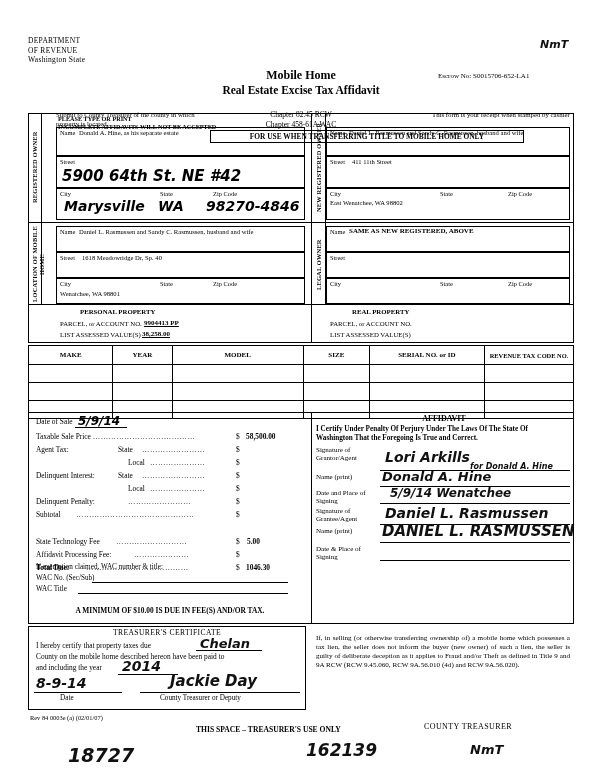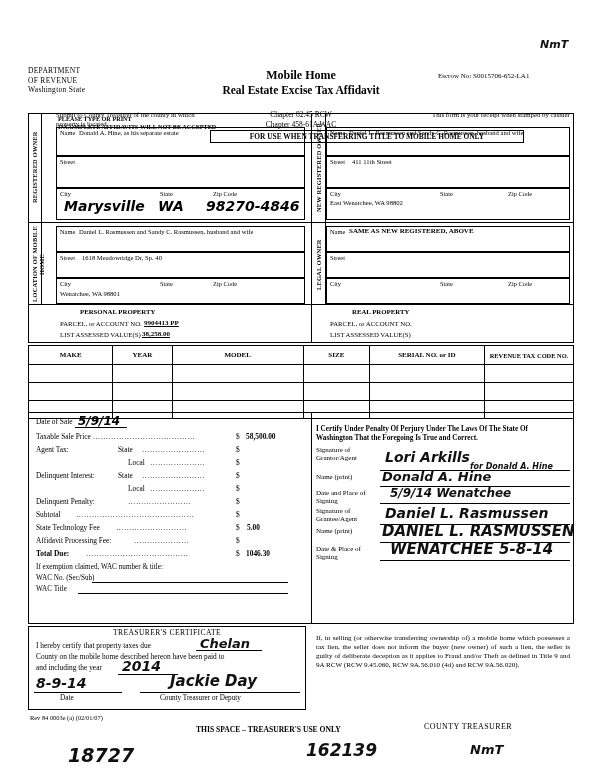--- a/index.html
+++ b/index.html
@@ -1,19 +1,19 @@
 <!DOCTYPE html>
 <html><head>
 <meta charset="utf-8">
 <style>
   html,body{margin:0;padding:0;background:#fff;}
   body{width:600px;height:773px;font-family:"Liberation Serif",serif;color:#000;position:relative;overflow:hidden;}
   .page{position:absolute;left:0;top:0;width:600px;height:773px;}
   .hand{font-family:"DejaVu Sans",sans-serif;font-style:italic;font-weight:bold;color:#111;}
-  .dept{position:absolute;left:28px;top:36px;font-size:7.5px;line-height:9.5px;letter-spacing:.3px;margin-top:30px;}
+  .dept{position:absolute;left:28px;top:36px;font-size:7.5px;line-height:9.5px;letter-spacing:.3px;}
   .title1{position:absolute;left:0;top:34px;width:546px;text-align:center;font-size:12px;font-weight:bold;}
   .title2{position:absolute;left:0;top:50px;width:546px;text-align:center;font-size:11.5px;font-weight:bold;}
   .escrow{position:absolute;left:410px;top:38px;font-size:7px;}
   .submit{position:absolute;left:28px;top:76px;font-size:6.8px;line-height:9px;width:160px;}
   .chap{position:absolute;left:0;top:76px;width:546px;text-align:center;font-size:7.5px;line-height:10px;}
   .receipt{position:absolute;left:404px;top:76px;font-size:6.8px;line-height:9px;width:150px;}
   .banner{position:absolute;left:182px;top:96px;width:312px;height:11px;border:1px solid #000;text-align:center;font-size:7.4px;font-weight:bold;line-height:11px;}
   
   .box{position:absolute;border:1px solid #000;box-sizing:border-box;}
   .vlabel{position:absolute;writing-mode:vertical-rl;transform:rotate(180deg);font-size:6.4px;font-weight:bold;text-align:center;letter-spacing:.2px;}
@@ -73,20 +73,21 @@
   <div style="position:absolute;left:312px;top:223px;width:14px;height:82px;border-right:1px solid #000;box-sizing:border-box;">
     <div class="vlabel" style="left:3px;top:6px;height:72px;">LEGAL OWNER</div>
   </div>
 
   <div class="box" style="left:56px;top:127px;width:249px;height:29px;"></div>
   <div class="cellnote" style="left:60px;top:129px;">Name</div>
   <div style="position:absolute;left:79px;top:129px;font-size:6.6px;">Donald A. Hine, as his separate estate</div>
 
   <div class="box" style="left:56px;top:156px;width:249px;height:32px;"></div>
   <div class="cellnote" style="left:60px;top:158px;">Street</div>
+  <div class="hw" style="left:62px;top:167px;font-size:15px;">5900  64th  St. NE  #42</div>
 
   <div class="box" style="left:56px;top:188px;width:249px;height:32px;"></div>
   <div class="cellnote" style="left:60px;top:190px;">City</div>
   <div class="cellnote" style="left:160px;top:190px;">State</div>
   <div class="cellnote" style="left:213px;top:190px;">Zip Code</div>
   <div class="hw" style="left:64px;top:198px;font-size:14px;">Marysville</div>
   <div class="hw" style="left:158px;top:198px;font-size:14px;">WA</div>
   <div class="hw" style="left:206px;top:198px;font-size:14px;">98270-4846</div>
 
   <div class="box" style="left:326px;top:127px;width:244px;height:29px;"></div>
@@ -226,21 +227,21 @@
       <span class="dots" style="position:absolute;left:92px;">……………………</span>
       <span style="position:absolute;left:200px;">$</span>
       <span style="position:absolute;left:210px;"></span>
     </div>
     <div style="position:relative;height:13px;">
       <span>Subtotal</span>
       <span class="dots" style="position:absolute;left:40px;">………………………………………</span>
       <span style="position:absolute;left:200px;">$</span>
       <span style="position:absolute;left:210px;"></span>
     </div>
-    <div style="position:relative;height:13px;">
+    <div style="position:relative;height:13px;margin-top:14px;">
       <span>State Technology Fee</span>
       <span class="dots" style="position:absolute;left:80px;">………………………</span>
       <span style="position:absolute;left:200px;">$</span>
       <span style="position:absolute;left:211px;font-weight:bold;">5.00</span>
     </div>
     <div style="position:relative;height:13px;">
       <span>Affidavit Processing Fee:</span>
       <span class="dots" style="position:absolute;left:98px;">…………………</span>
       <span style="position:absolute;left:200px;">$</span>
       <span style="position:absolute;left:210px;"></span>
@@ -251,21 +252,23 @@
       <span style="position:absolute;left:200px;">$</span>
       <span style="position:absolute;left:210px;font-weight:bold;">1046.30</span>
     </div>
   </div>
 
   <div style="position:absolute;left:36px;top:563px;font-size:7.2px;">If exemption claimed, WAC number &amp; title:</div>
   <div style="position:absolute;left:36px;top:574px;font-size:7.2px;">WAC No. (Sec/Sub)</div>
   <div style="position:absolute;left:92px;top:582px;width:196px;height:1px;background:#000;"></div>
   <div style="position:absolute;left:36px;top:585px;font-size:7.2px;">WAC Title</div>
   <div style="position:absolute;left:78px;top:593px;width:210px;height:1px;background:#000;"></div>
-
+  <div style="position:absolute;left:36px;top:606px;width:268px;text-align:center;font-size:7.4px;font-weight:bold;">A MINIMUM OF $10.00 IS DUE IN FEE(S) AND/OR TAX.</div>
+
+  <div style="position:absolute;left:318px;top:414px;width:252px;text-align:center;font-size:8px;font-weight:bold;">AFFIDAVIT</div>
   <div style="position:absolute;left:316px;top:425px;font-size:7.2px;font-weight:bold;">I Certify Under Penalty Of Perjury Under The Laws Of The State Of</div>
   <div style="position:absolute;left:316px;top:434px;font-size:7.2px;font-weight:bold;">Washington  That the Foregoing Is True and Correct.</div>
 
   <div style="position:absolute;left:316px;top:446px;font-size:7px;">
     <div style="width:52px;line-height:8px;">Signature of Grantor/Agent</div>
   </div>
   <div class="hand" style="position:absolute;left:385px;top:449px;font-size:14px;">Lori Arkills</div>
   <div class="hand" style="position:absolute;left:470px;top:462px;font-size:8px;">for Donald A. Hine</div>
   <div style="position:absolute;left:380px;top:470px;width:190px;height:1px;background:#000;"></div>
 
@@ -281,21 +284,20 @@
     <span>Signature of Grantee/Agent</span>
   </div>
   <div class="hand" style="position:absolute;left:385px;top:505px;font-size:14px;">Daniel L. Rasmussen</div>
   <div style="position:absolute;left:380px;top:524px;width:190px;height:1px;background:#000;"></div>
 
   <div style="position:absolute;left:316px;top:527px;font-size:7px;">Name (print)</div>
   <div class="hand" style="position:absolute;left:382px;top:522px;font-size:15px;">DANIEL L. RASMUSSEN</div>
   <div style="position:absolute;left:380px;top:542px;width:190px;height:1px;background:#000;"></div>
 
   <div style="position:absolute;left:316px;top:545px;font-size:7px;width:66px;line-height:8px;">Date &amp; Place of Signing</div>
-  <div class="hand" style="position:absolute;left:390px;top:540px;font-size:15px;">WENATCHEE 5-8-14</div>
   <div style="position:absolute;left:380px;top:560px;width:190px;height:1px;background:#000;"></div>
 
   <div class="box" style="left:28px;top:626px;width:278px;height:84px;"></div>
   <div style="position:absolute;left:28px;top:628px;width:278px;text-align:center;font-size:7.6px;font-variant:small-caps;letter-spacing:.4px;">TREASURER'S CERTIFICATE</div>
   <div style="position:absolute;left:36px;top:641px;font-size:7.4px;">I hereby certify that property taxes due</div>
   <div class="hand" style="position:absolute;left:200px;top:636px;font-size:13px;">Chelan</div>
   <div style="position:absolute;left:196px;top:650px;width:66px;height:1px;background:#000;"></div>
   <div style="position:absolute;left:36px;top:652px;font-size:7.4px;">County on the mobile home described hereon have been paid to</div>
   <div style="position:absolute;left:36px;top:663px;font-size:7.4px;">and including the year</div>
   <div class="hand" style="position:absolute;left:122px;top:658px;font-size:14px;">2014</div>

